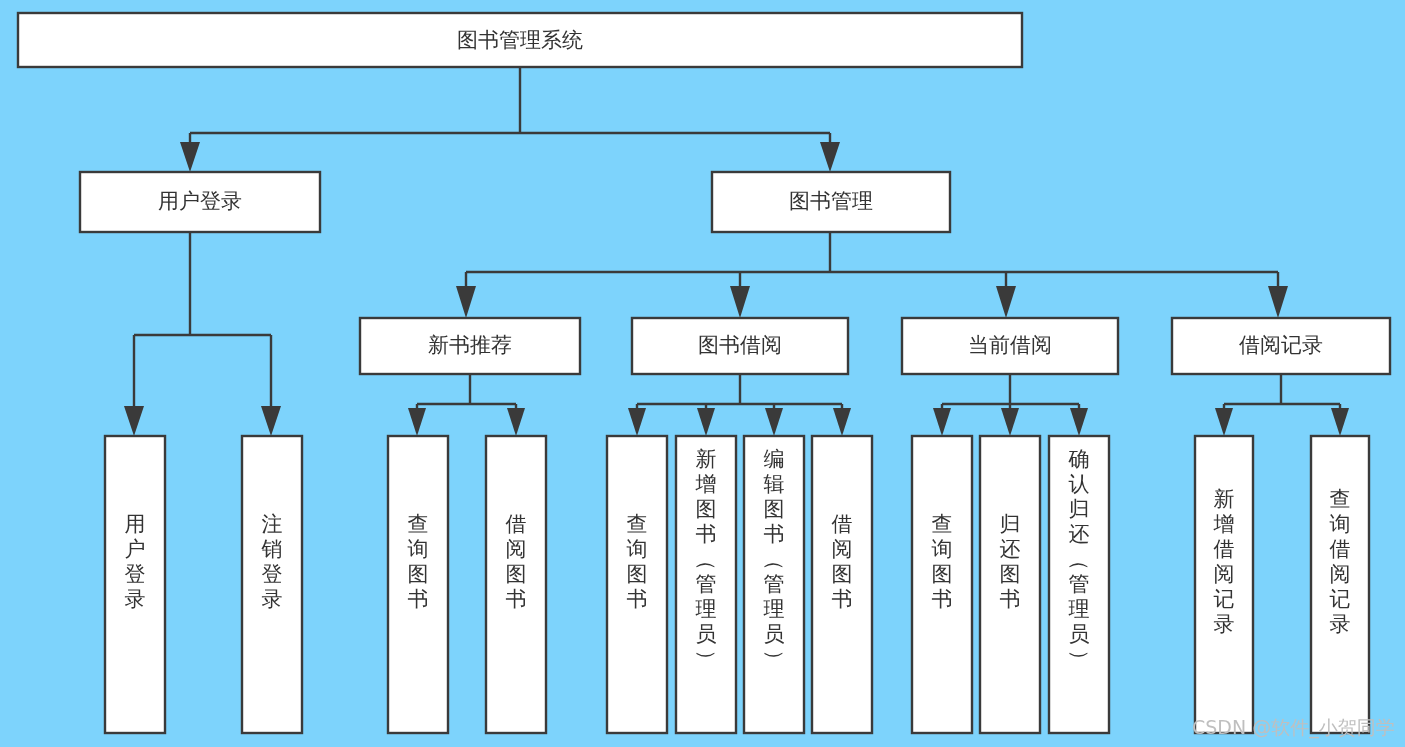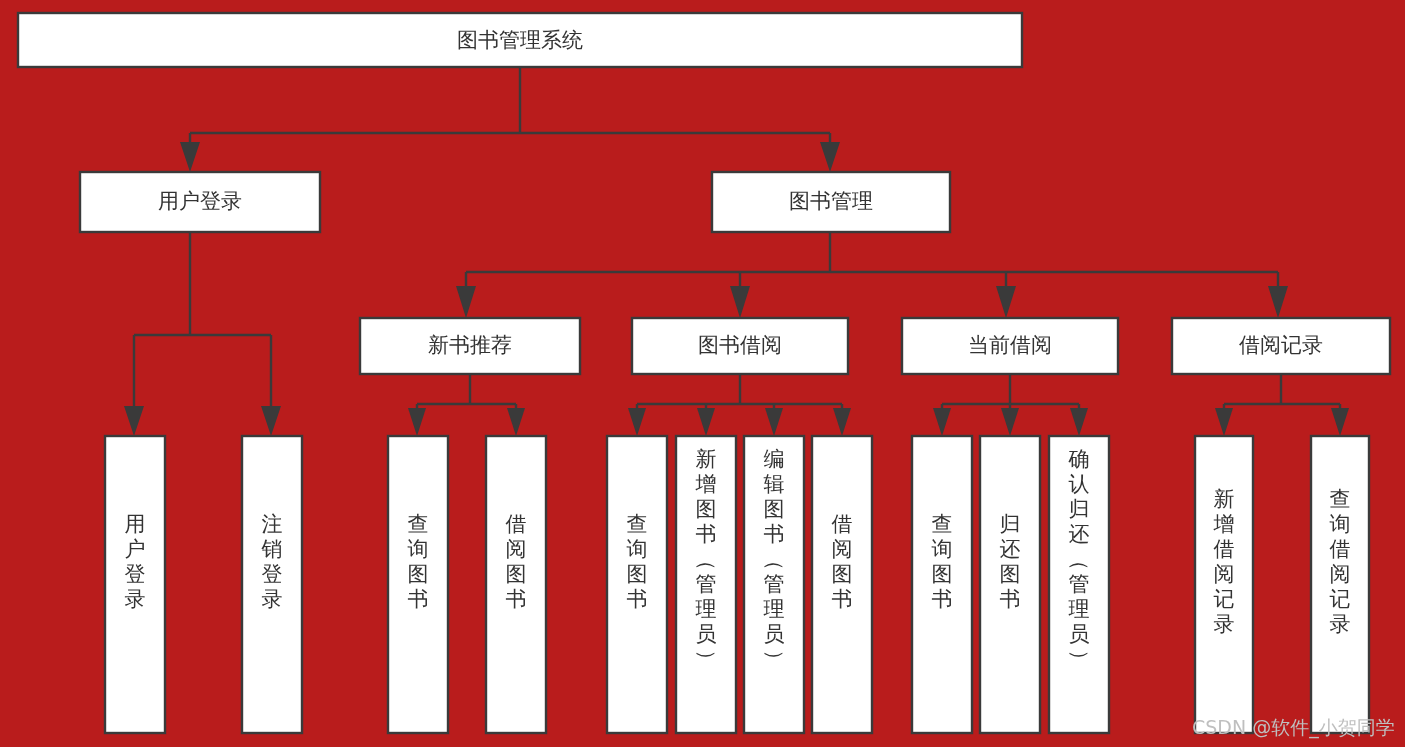--- a/index.html
+++ b/index.html
@@ -12,21 +12,21 @@
     font-family: "DejaVu Sans", "Liberation Sans", sans-serif;
     width: 1405px;
     height: 747px;
     overflow: hidden;
     position: relative;
   }
   #diagram-root {
     position: relative;
     width: 1405px;
     height: 747px;
-    background: #b91c1c;
+    background: #7dd3fc;
   }
   svg#flow-svg {
     position: absolute;
     top: 0;
     left: 0;
     width: 1405px;
     height: 747px;
     display: block;
   }
   .node-box {

